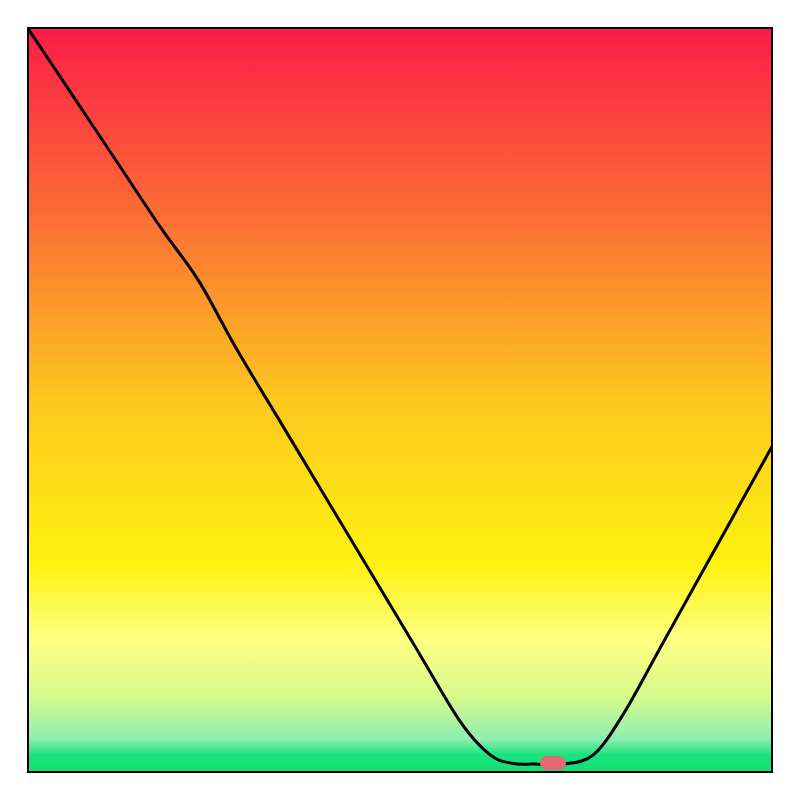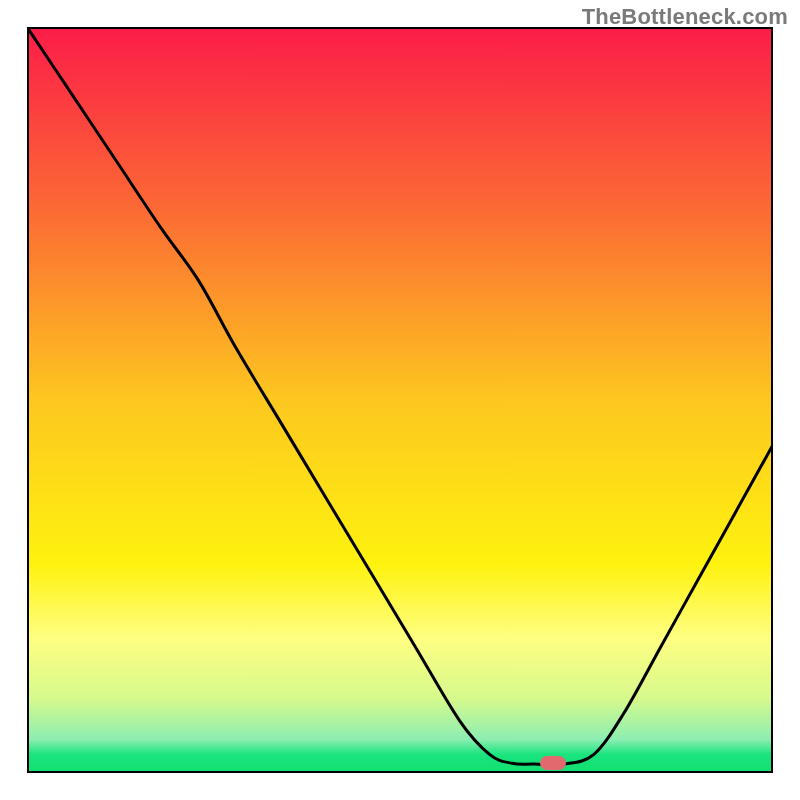--- a/index.html
+++ b/index.html
@@ -43,21 +43,20 @@
     border-radius: 8px;
     background: #e26a6f;
     transform: translate(-50%, -50%);
   }
 </style>
 </head>
 <body>
 
 <div class="stage">
 
-  <div class="watermark">TheBottleneck.com</div>
 
   <div class="plot">
     <svg id="plot-svg" width="746" height="746" viewBox="0 0 746 746" preserveAspectRatio="none">
       <defs>
         <linearGradient id="bg-grad" x1="0" y1="0" x2="0" y2="1">
             <stop offset="0.00%" stop-color="#fb1c48"></stop>
             <stop offset="25.00%" stop-color="#fc6c34"></stop>
             <stop offset="50.00%" stop-color="#fdc71f"></stop>
             <stop offset="72.00%" stop-color="#fef20f"></stop>
             <stop offset="82.00%" stop-color="#feff82"></stop>

